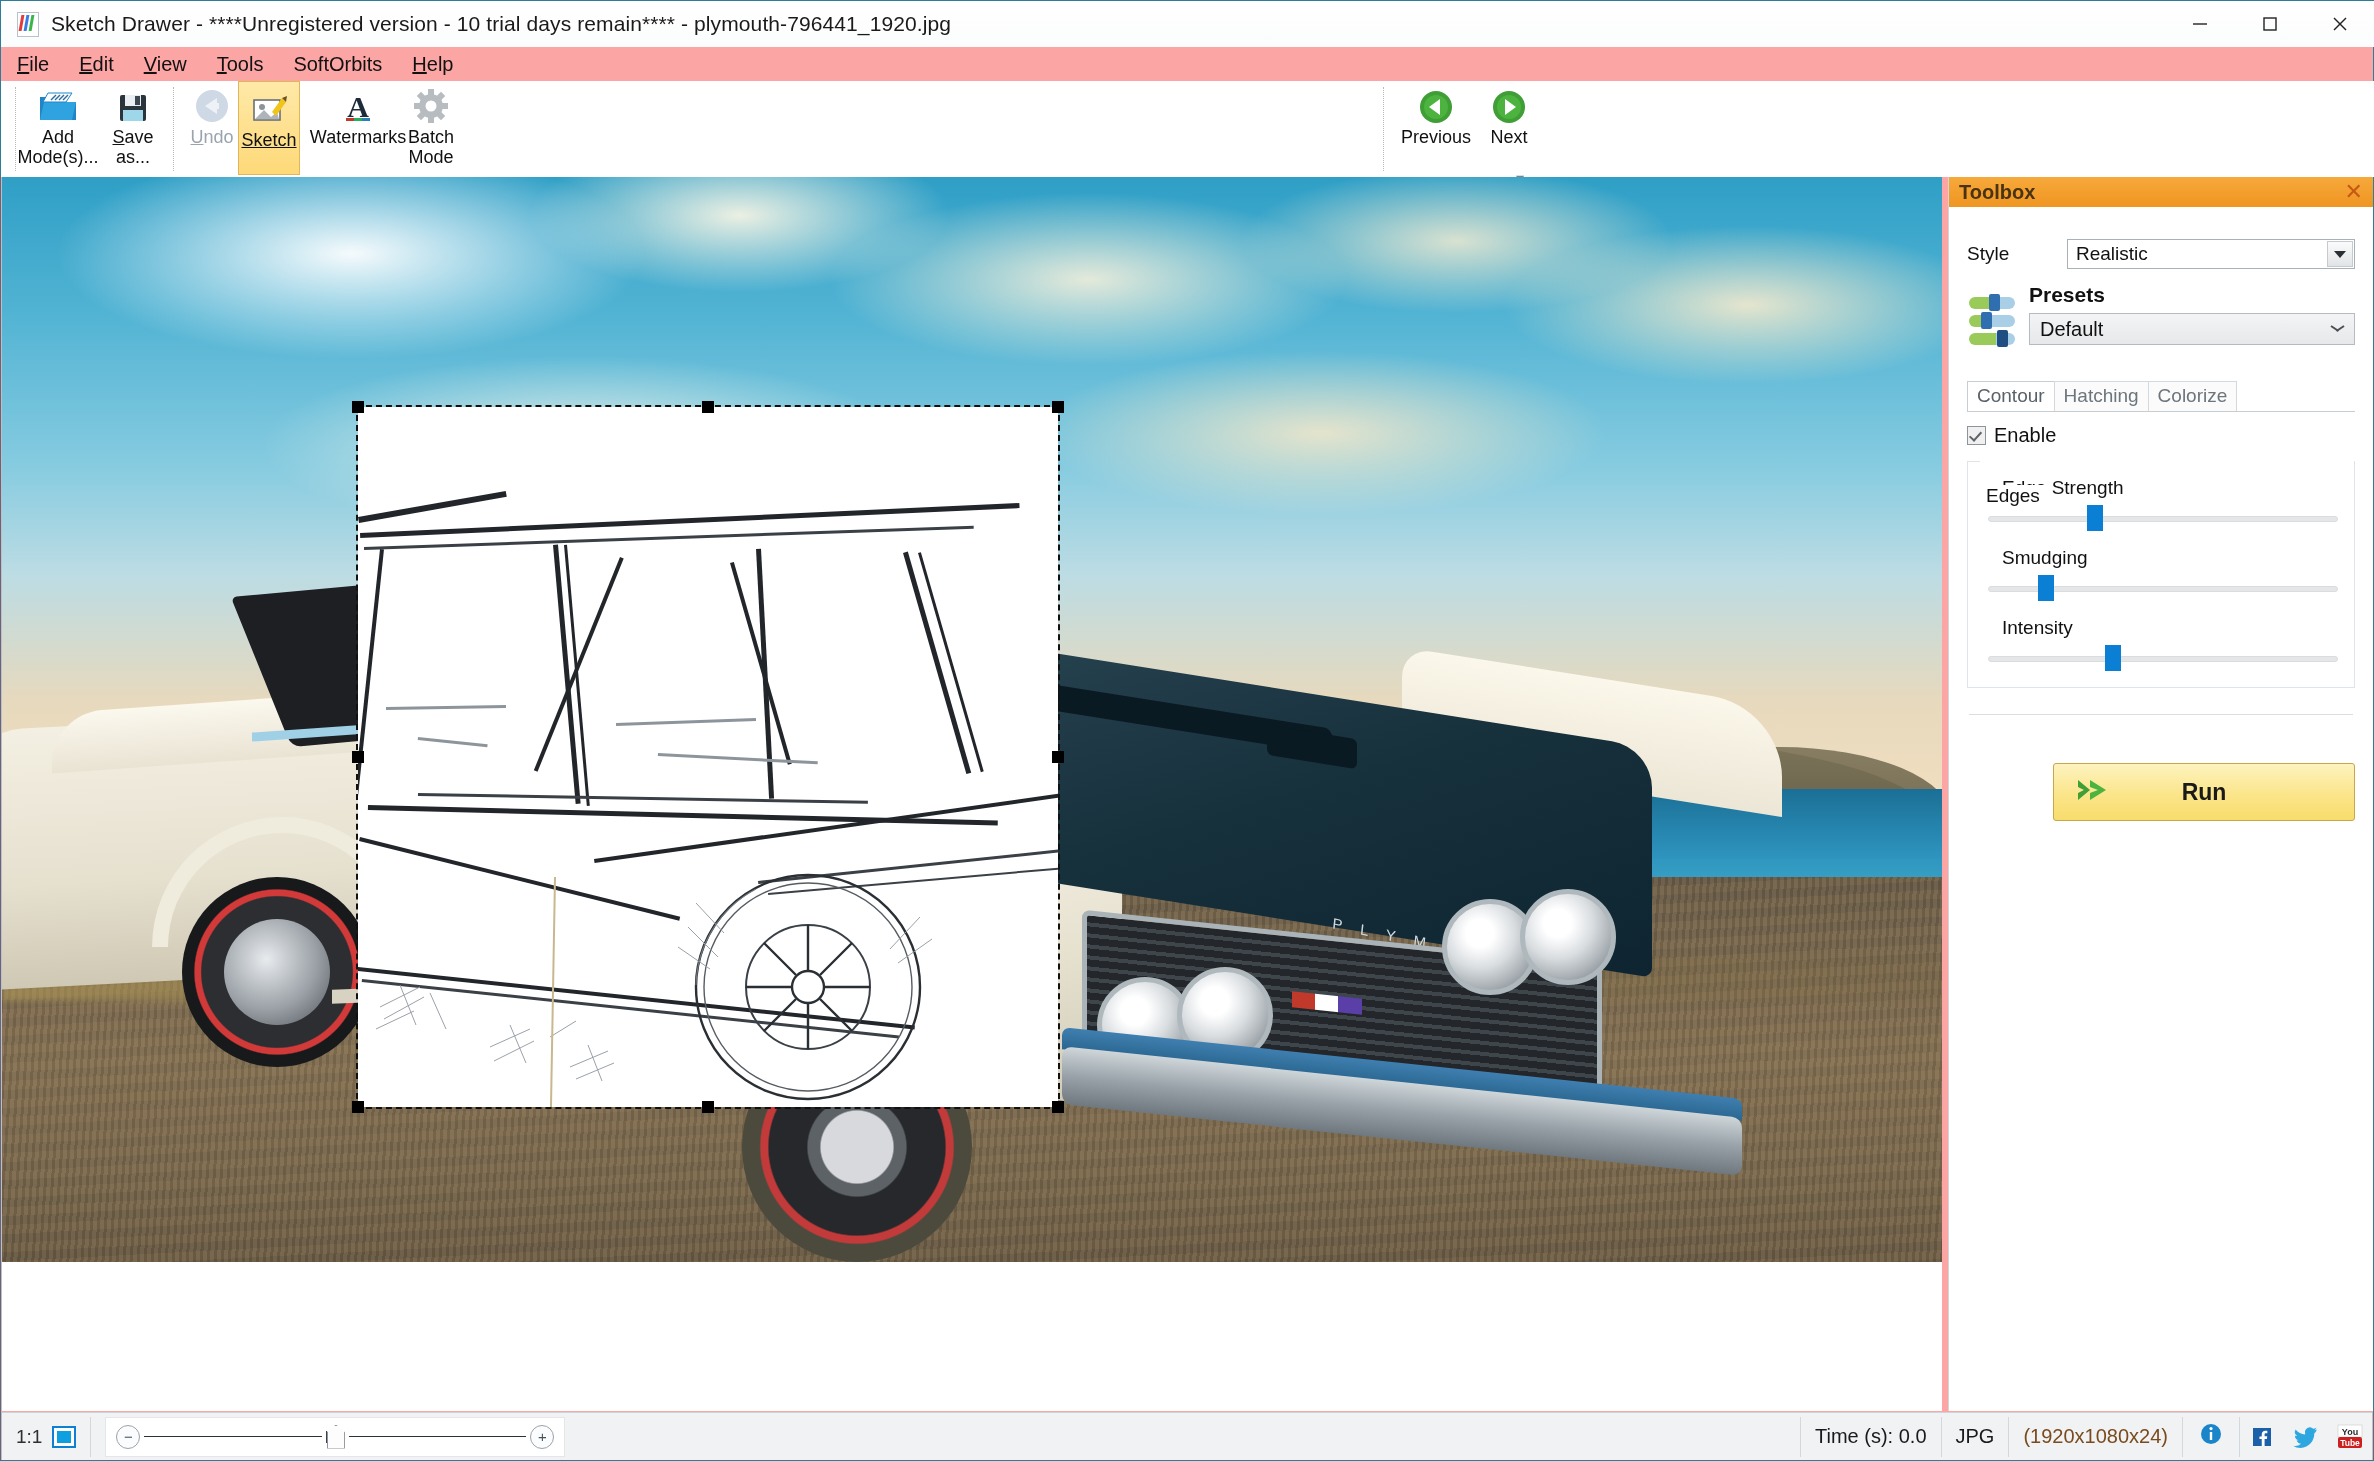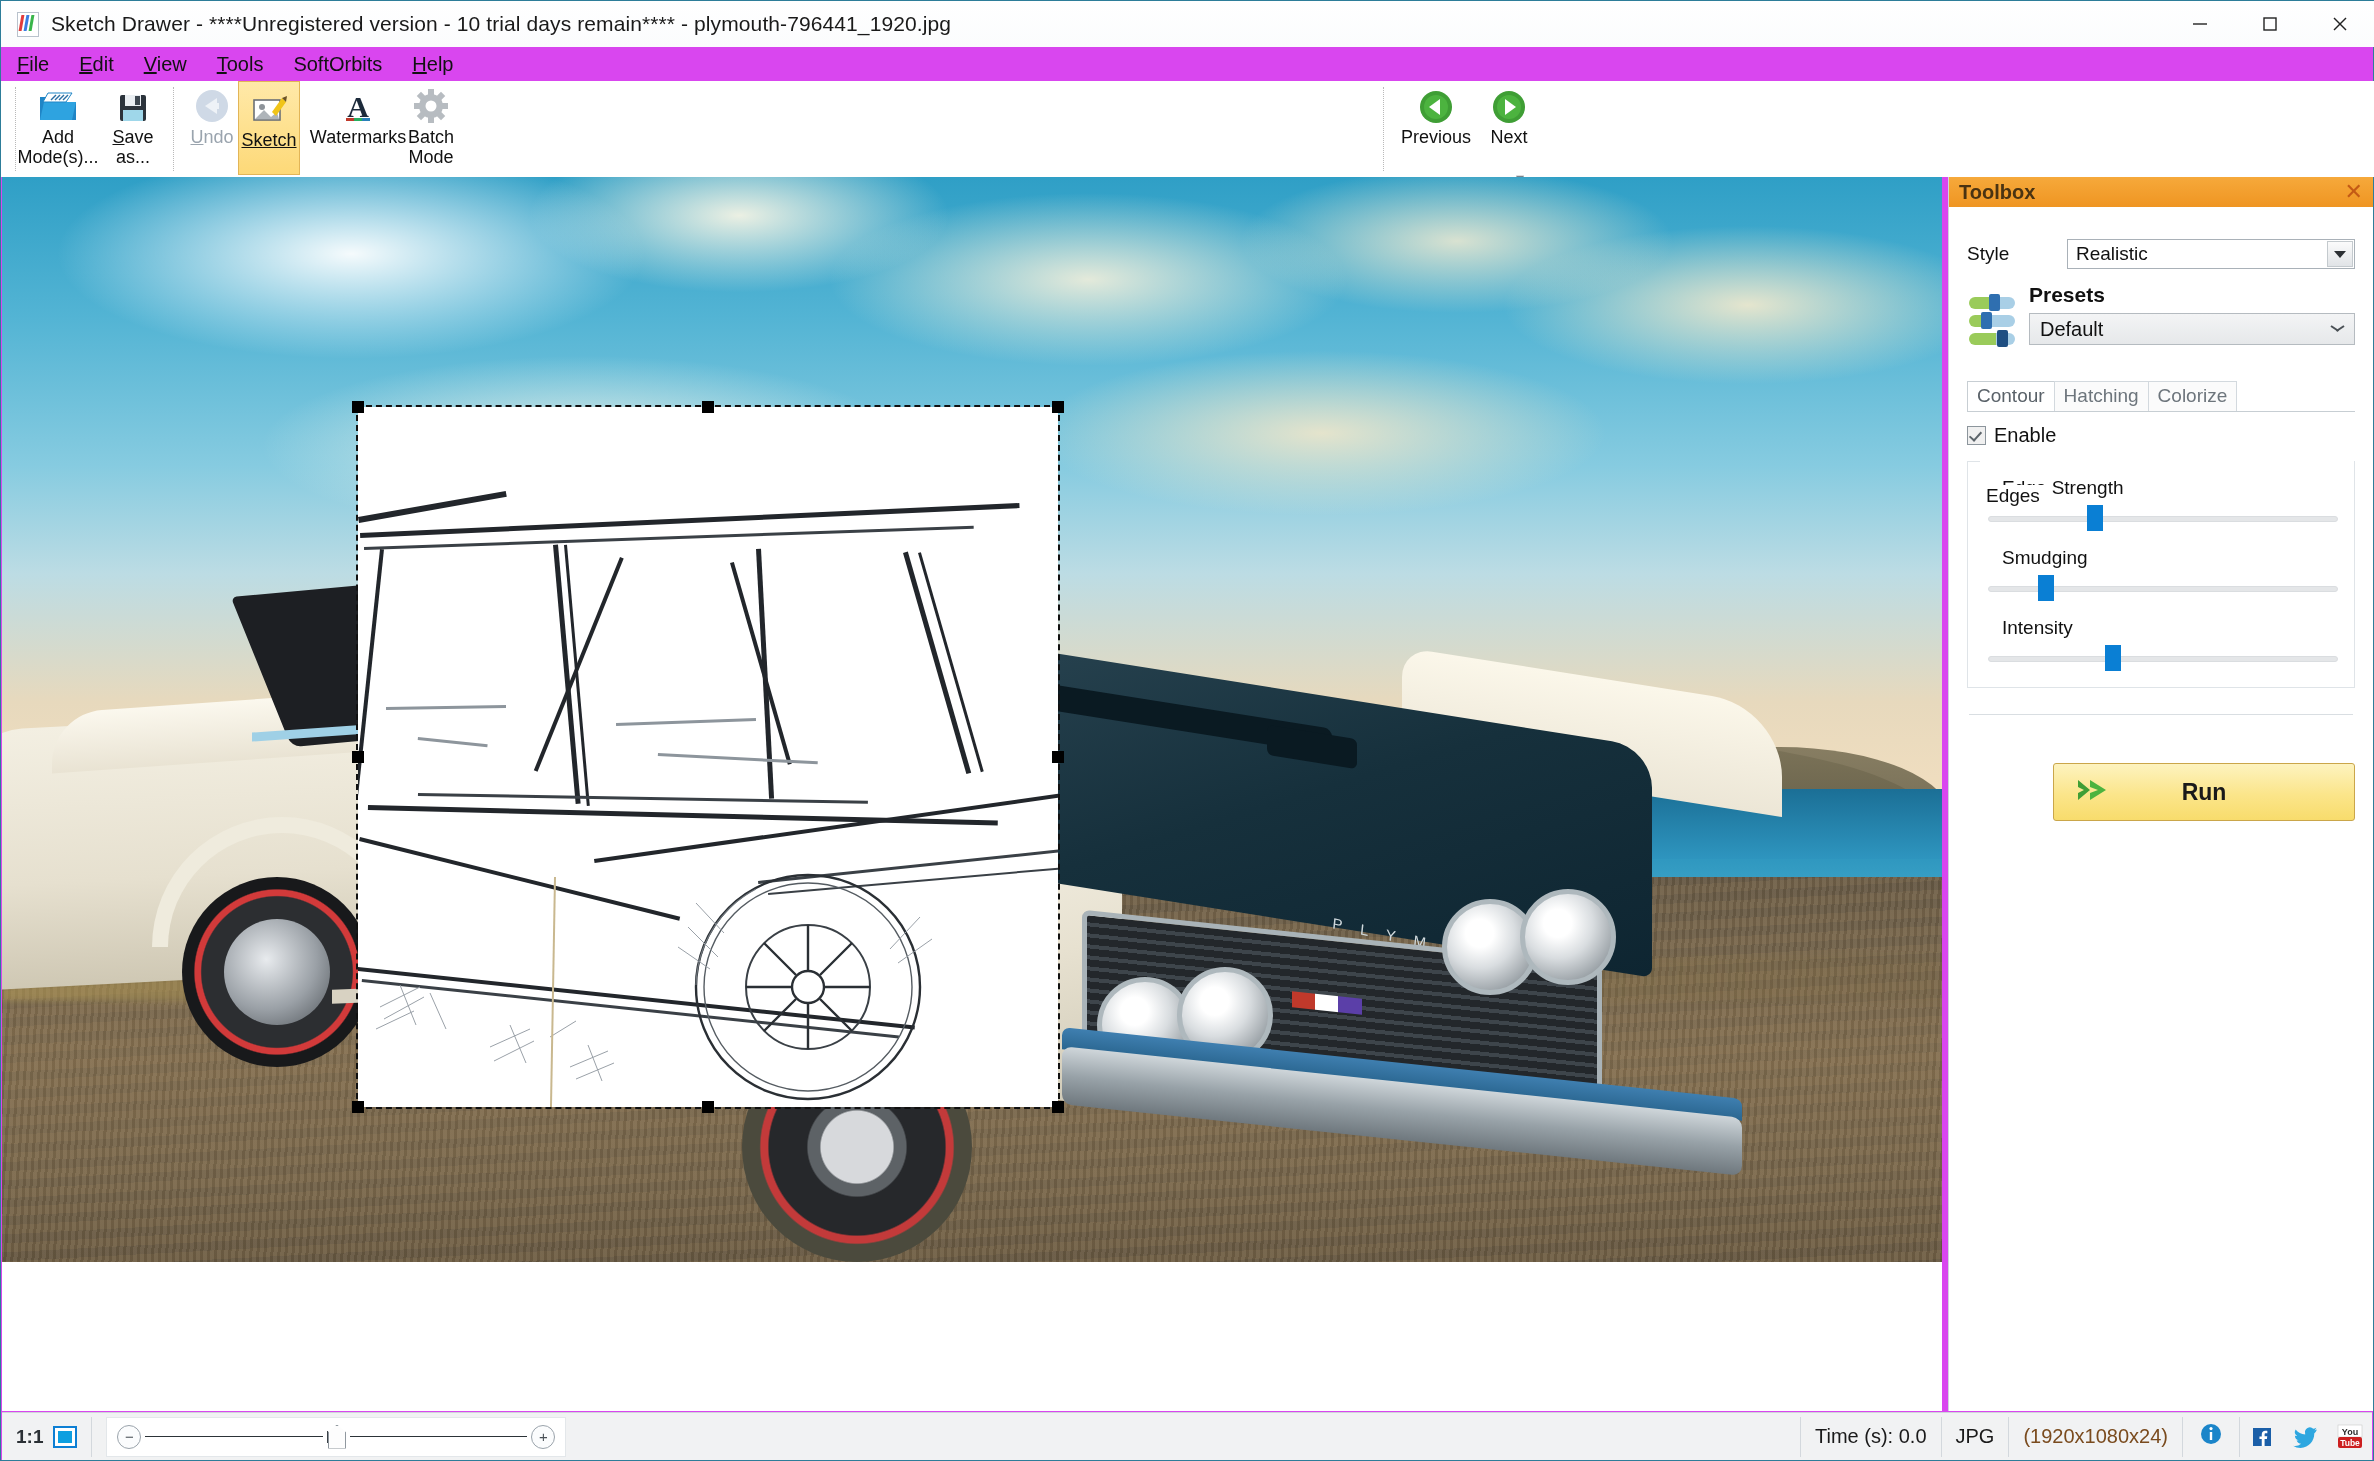--- a/index.html
+++ b/index.html
@@ -3,21 +3,21 @@
 <meta charset="utf-8">
 <style>
   html,body{margin:0;padding:0;}
   body{
     width:2374px;height:1461px;overflow:hidden;
     font-family:"Liberation Sans", sans-serif;
     background:#ffffff;
     -webkit-font-smoothing:antialiased;
   }
   #app{position:relative;width:2374px;height:1461px;box-sizing:border-box;
-       border:1px solid #2d7d99;background:#d946ef;}
+       border:1px solid #2d7d99;background:#fca5a5;}
 
   
   .titlebar{position:absolute;left:0;top:0;width:2374px;height:46px;
             background:linear-gradient(#ffffff,#fbfcfd);
             display:flex;align-items:center;}
   .title-ico{width:26px;height:26px;margin-left:14px;margin-right:10px;position:relative;flex:0 0 auto;}
   .title-ico .sheet{position:absolute;left:2px;top:1px;width:20px;height:23px;background:#fff;border:1px solid #b9c2cc;}
   .title-ico .s1{position:absolute;left:5px;top:4px;width:3px;height:16px;background:#e23b3b;transform:skewX(-10deg);}
   .title-ico .s2{position:absolute;left:10px;top:4px;width:3px;height:16px;background:#3b7de2;transform:skewX(-10deg);}
   .title-ico .s3{position:absolute;left:15px;top:4px;width:3px;height:16px;background:#39b54a;transform:skewX(-10deg);}
@@ -199,21 +199,21 @@
           display:flex;align-items:center;position:relative;}
   .run-arrow{margin-left:22px;}
   .run-label{position:absolute;left:0;right:0;text-align:center;font-size:23px;font-weight:bold;color:#1a1a1a;}
 
   
   .statusbar{position:absolute;left:1px;top:1411px;width:2370px;height:48px;
              background:#f1f2f3;border-top:1px solid #cfd4d9;display:flex;align-items:center;
              box-sizing:border-box;}
   .st-cell{height:40px;display:flex;align-items:center;padding:0 14px;box-sizing:border-box;
            border-right:1px solid #d3d8dd;font-size:20px;color:#1a1a1a;}
-  .st-11{font-size:19px;font-weight:bold;color:#2b3035;margin-right:10px;}
+  .st-11{font-size:19px;font-weight:normal;color:#2b3035;margin-right:10px;}
   .fitbox{width:24px;height:22px;border:2px solid #0d7fd4;position:relative;box-sizing:border-box;
           background:#fff;}
   .fitbox:after{content:"";position:absolute;left:3px;top:3px;right:3px;bottom:3px;background:#0d9fe0;}
   .zoomwrap{width:460px;height:40px;background:#fff;border:1px solid #e3e7ea;display:flex;align-items:center;
             margin-left:14px;box-sizing:border-box;}
   .zcircle{width:22px;height:22px;border-radius:50%;border:1px solid #9aa3ab;background:#fbfcfd;
            display:flex;align-items:center;justify-content:center;font-size:15px;color:#4a5157;}
   .zline{height:1px;background:#2c3338;flex:1;margin:0 4px;}
   .ztick{width:1px;height:12px;background:#3a4147;}
   .zknob{width:16px;height:22px;background:#fdfdfd;border:1px solid #8d959c;

